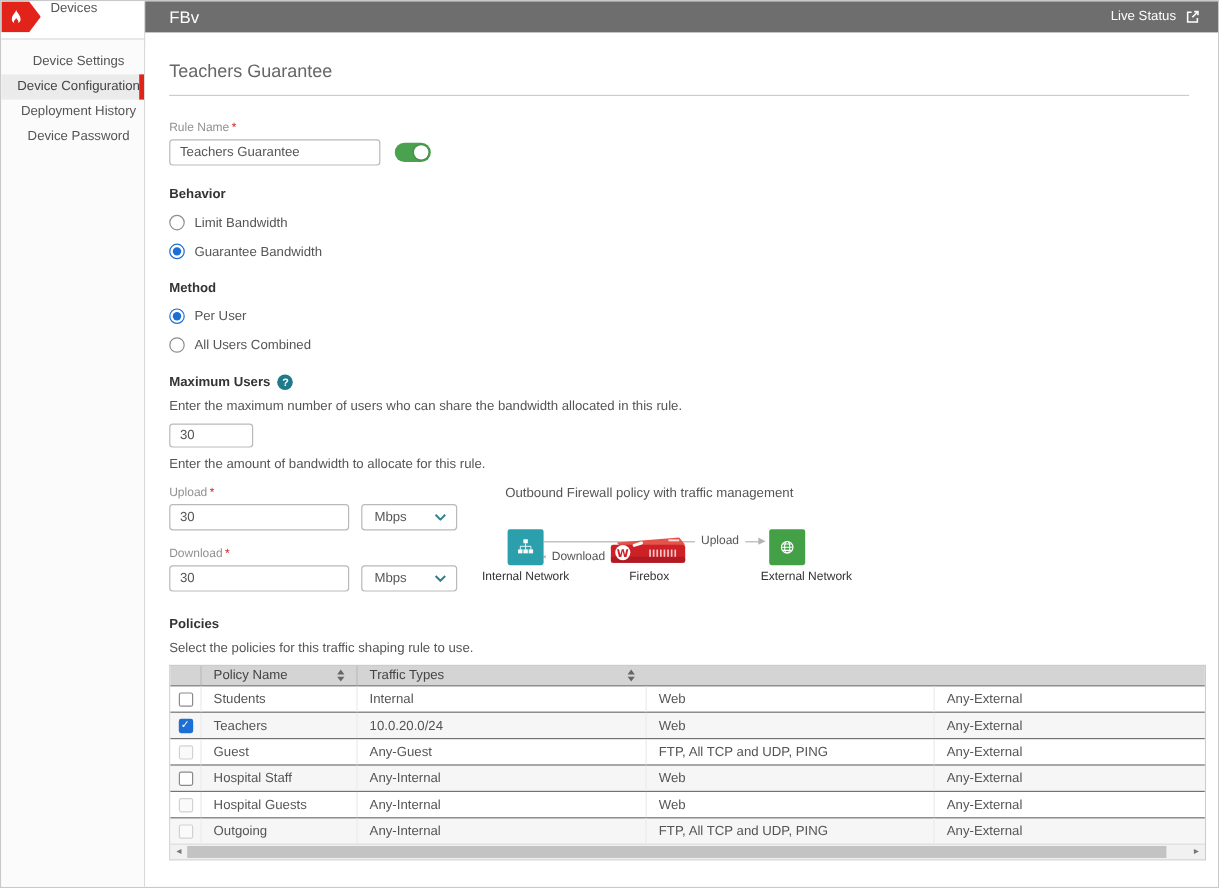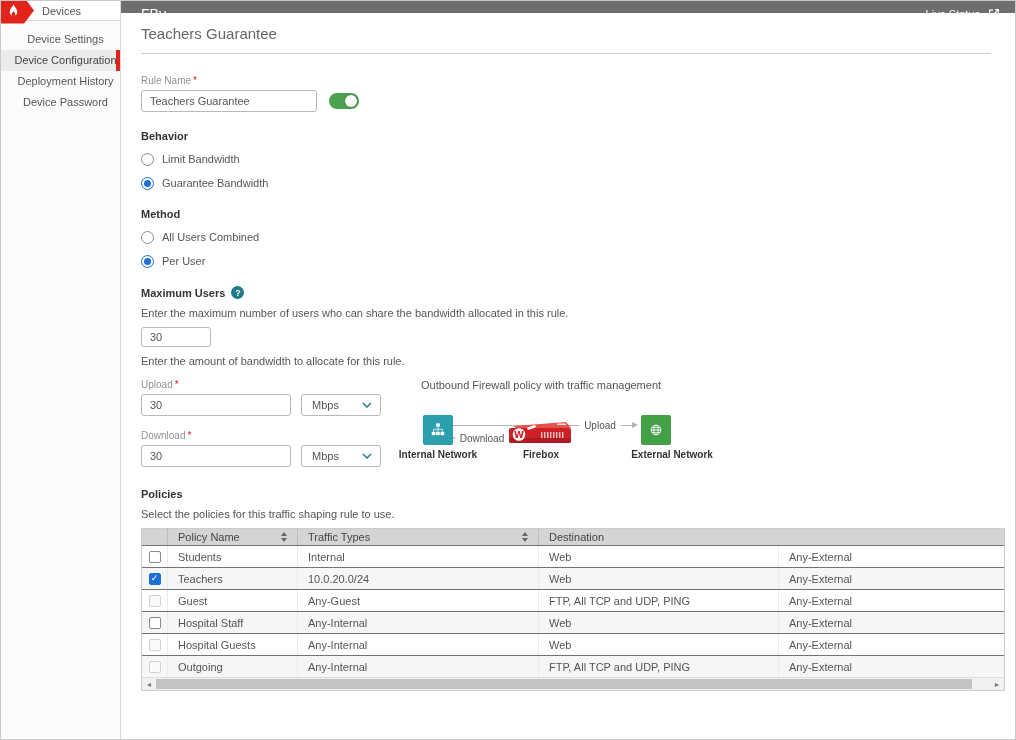--- a/index.html
+++ b/index.html
@@ -1,53 +1,53 @@
 <!DOCTYPE html>
 <html><head>
 <meta charset="utf-8">
 <style>
   * { margin:0; padding:0; box-sizing:border-box; }
   html,body { width:1016px; height:740px; background:#fff; font-family:"Liberation Sans","DejaVu Sans",sans-serif; }
   #app { position:relative; width:1016px; height:740px; border:1px solid #c9c9c9; background:#fff; overflow:hidden; }
 
   
   .sidebar { position:absolute; left:0; top:0; width:120px; height:100%; background:#fbfbfb; border-right:1px solid #d9d9d9; }
-  .sb-header { position:relative; height:20px; background:#fff; border-bottom:1px solid #d9d9d9; display:flex; align-items:center; }
+  .sb-header { position:relative; height:32px; background:#fff; border-bottom:1px solid #d9d9d9; display:flex; }
   .sb-logo { width:33px; height:26px; background:#e2231a; clip-path:polygon(0 0,70% 0,100% 50%,70% 100%,0 100%); display:flex; align-items:center; padding-left:7px; flex:0 0 auto; }
   .sb-title { font-size:11px; color:#555; margin-left:8px; }
   .sb-nav { padding-top:8px;text-align:center; }
   .sb-item { position:relative; height:21px; line-height:21px; padding-left:10px; font-size:11px; color:#555; cursor:pointer; }
   .sb-item.active { background:#ebebeb; color:#444; }
   .sb-item.active::after { content:""; position:absolute; right:0; top:0; width:4px; height:100%; background:#e2231a; }
 
   
   .topbar { position:absolute; left:120px; top:0; right:0; height:26px; background:#6e6e6e; display:flex; align-items:center; padding:0 14px 0 20px; }
   .tb-title { color:#fff; font-size:14px; }
   .tb-right { margin-left:auto; display:flex; align-items:center; gap:7px; cursor:pointer; }
   .tb-live { color:#fff; font-size:11px; }
 
   
-  .main { position:absolute; left:120px; top:12px; width:896px; bottom:0; background:#fff; padding:0 12px 0 20px; overflow:hidden; }
+  .main { position:absolute; left:120px; top:38px; width:896px; bottom:0; background:#fff; padding:0 12px 0 20px; overflow:hidden; }
   h1.page-title { margin-top:12px; font-size:15px; font-weight:400; color:#666; padding-bottom:11px; border-bottom:1px solid #ccc; margin-right:14px; }
 
   .field-label { font-size:10px; color:#919191; margin-top:21px; }
   .req { color:#d21f1f; margin-left:2px; }
   .input { border:1px solid #b9b9b9; border-radius:3px; height:22px; font-size:11px; color:#555; padding:0 8px; font-family:inherit; background:#fff; }
   .rule-row { display:flex; align-items:center; gap:12px; margin-top:4px; }
   .rule-row .input { width:176px; }
 
   .toggle { position:relative; width:30px; height:16px; border-radius:8px; background:#bbb; cursor:pointer; flex:0 0 auto; }
   .toggle.on { background:#4aa14e; }
   .toggle .knob { position:absolute; top:2px; left:2px; width:12px; height:12px; border-radius:50%; background:#fff; box-shadow:0 0 2px rgba(0,0,0,.35); }
   .toggle.on .knob { left:auto; right:2px; }
 
   h2.sec { font-size:11px; font-weight:700; color:#333; margin-top:18px; display:flex; align-items:center; gap:6px; }
   .desc { font-size:11px; color:#555; margin-top:8px; }
 
-  .radio-row { display:flex; align-items:flex-start; gap:8px; margin-top:11px; cursor:pointer; }
+  .radio-row { display:flex; align-items:center; gap:8px; margin-top:11px; cursor:pointer; }
   .radio { width:13px; height:13px; border-radius:50%; border:1px solid #8d8d8d; background:#fff; position:relative; flex:0 0 auto; }
   .radio.selected { border-color:#1c6fd4; }
   .radio.selected::after { content:""; position:absolute; left:2px; top:2px; width:7px; height:7px; border-radius:50%; background:#1c6fd4; }
   .radio-label { font-size:11px; color:#555; }
 
   .help { width:13px; height:13px; border-radius:50%; background:#1f7a8a; color:#fff; font-size:9px; font-weight:700; display:inline-flex; align-items:center; justify-content:center; cursor:pointer; }
 
   .small-input { width:70px; height:20px; margin-top:8px; }
 
   
@@ -59,21 +59,21 @@
 
   .diagram { position:absolute; left:278px; top:0; width:430px; height:84px; font-size:11px; color:#555; }
   .dg-caption { position:absolute; left:2px; top:0; }
   .dg-line { position:absolute; height:1px; background:#b3b3b3; }
   .dg-arrow { position:absolute; width:0; height:0; }
   .dg-chip { position:absolute; transform:translate(-50%,-50%); background:#fff; padding:0 5px; font-size:10px; color:#555; white-space:nowrap; z-index:3; }
   .dg-node { position:absolute; width:30px; height:30px; border-radius:2px; display:flex; align-items:center; justify-content:center; z-index:2; }
   .dg-internal { background:#2ba0ac; }
   .dg-external { background:#43a047; }
   .dg-firebox { position:absolute; z-index:2; }
-  .dg-label { position:absolute; top:70px; transform:translateX(-50%); font-size:10px; font-weight:700; color:#333; white-space:nowrap; }
+  .dg-label { position:absolute; top:70px; transform:translateX(-50%); font-size:10px; font-weight:400; color:#333; white-space:nowrap; }
 
   
   .table { margin-top:8px; width:864px; border:1px solid #ccc; font-size:11px; color:#555; }
   .tr { display:grid; grid-template-columns:26px 130px 241px 240px 225px; height:22px; align-items:center; }
   .tr.head { height:16px; background:#d4d4d4; color:#444; }
   .tr.head .td { border-right:1px solid #bcbcbc; height:100%; display:flex; align-items:center; }
   .tr.head .td:last-child { border-right:none; }
   .td { padding:0 10px; height:100%; display:flex; align-items:center; border-right:1px solid #ececec; overflow:hidden; white-space:nowrap; }
   .td:last-child { border-right:none; }
   .td-cb { justify-content:center; padding:0; }
@@ -146,26 +146,26 @@
       <span class="radio"></span>
       <span class="radio-label">Limit Bandwidth</span>
     </div>
     <div class="radio-row">
       <span class="radio selected"></span>
       <span class="radio-label">Guarantee Bandwidth</span>
     </div>
 
     <h2 class="sec">Method</h2>
     <div class="radio-row">
+      <span class="radio selected"></span>
+      <span class="radio-label">Per User</span>
+    </div>
+    <div class="radio-row">
       <span class="radio"></span>
       <span class="radio-label">All Users Combined</span>
-    </div>
-    <div class="radio-row">
-      <span class="radio selected"></span>
-      <span class="radio-label">Per User</span>
     </div>
 
     <h2 class="sec">
       <span>Maximum Users</span>
       <span class="help">?</span>
     </h2>
     <p class="desc">Enter the maximum number of users who can share the bandwidth allocated in this rule.</p>
     <input class="input small-input" value="30" style="">
 
     <p class="desc">Enter the amount of bandwidth to allocate for this rule.</p>
@@ -260,23 +260,20 @@
       <div class="tr head">
         <div class="td td-cb"></div>
         <div class="td">
             <span>Policy Name</span>
             <span class="sort"></span>
           </div>
         <div class="td">
             <span>Traffic Types</span>
             <span class="sort"></span>
           </div>
-        <div class="td">
-            <span>Destination</span>
-          </div>
       </div>
 
       <div>
         <div class="tr body">
           <div class="td td-cb">
               <span class="cb"></span>
             </div>
           <div class="td">Students</div>
           <div class="td">Internal</div>
           <div class="td">Web</div>

